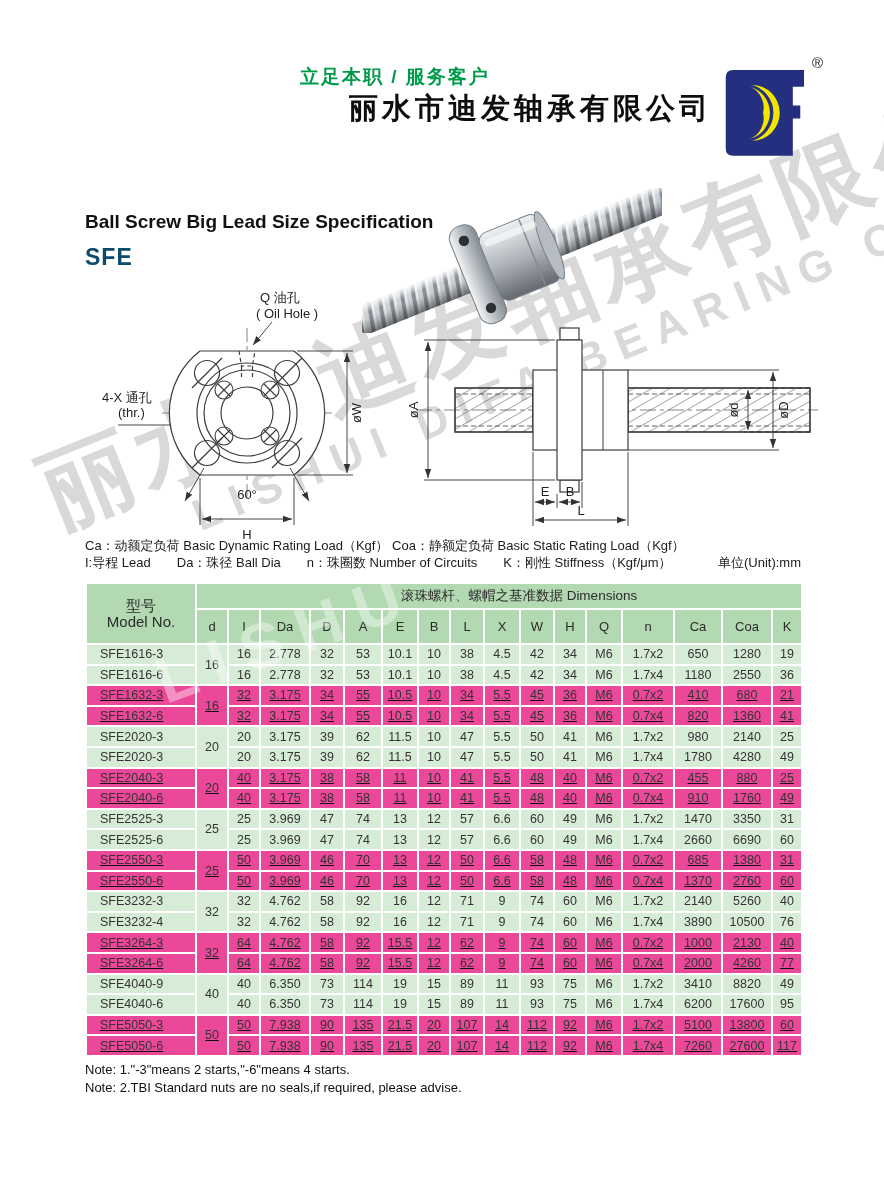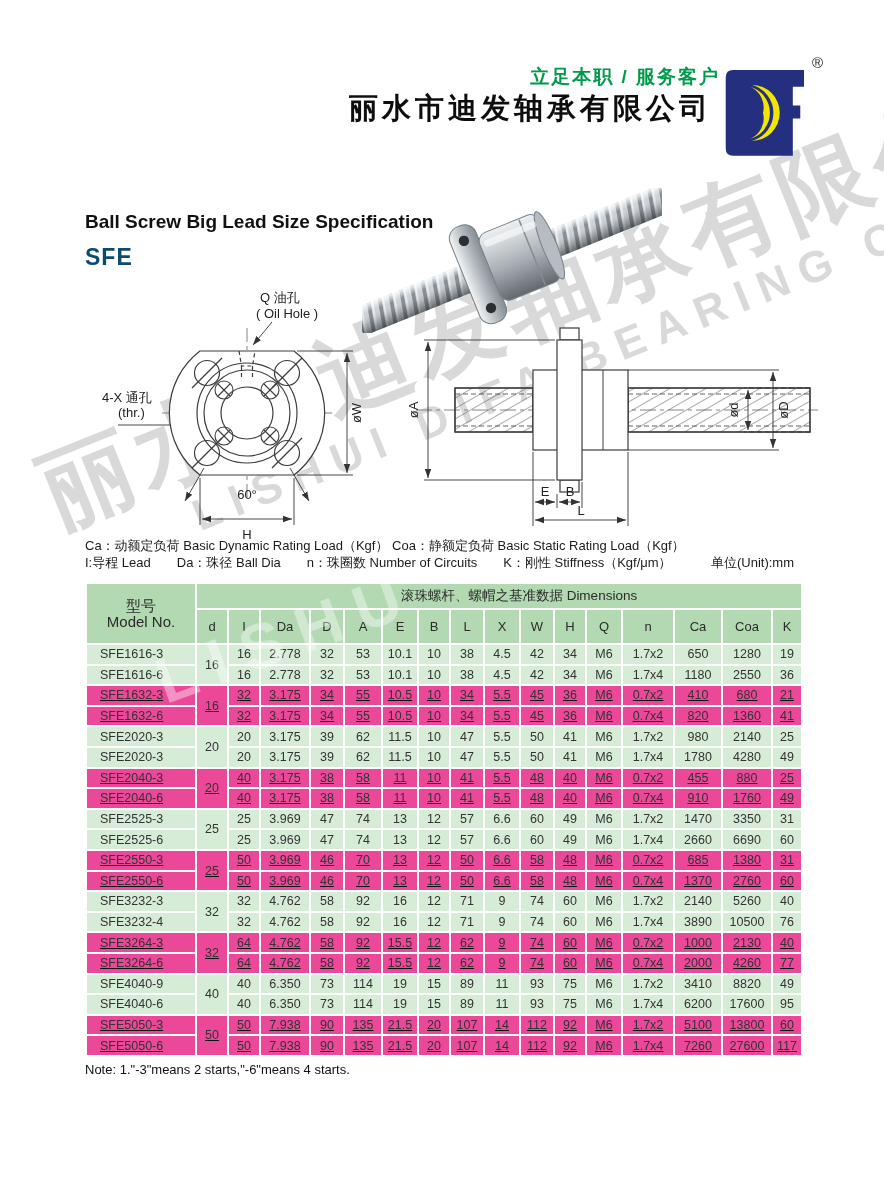--- a/index.html
+++ b/index.html
@@ -6,41 +6,41 @@
   .page{position:relative;width:884px;height:1200px;background:#ffffff;overflow:hidden;
         font-family:"Liberation Sans",sans-serif;color:#111;}
   
   .wm-main{position:absolute;left:28px;top:452px;width:1400px;transform:rotate(-22deg);
            transform-origin:0 0;color:#d9d9d9;z-index:0;pointer-events:none;font-weight:bold;white-space:nowrap;}
   .wm-main .wm-cn{font-size:92px;letter-spacing:7px;line-height:96px;}
   .wm-main .wm-en{font-size:44px;letter-spacing:12px;margin-left:130px;margin-top:2px;}
   .wm-table{position:absolute;left:150px;top:600px;transform:rotate(-20deg);color:#ffffff;opacity:.40;
             font-size:64px;font-weight:bold;letter-spacing:16px;z-index:3;pointer-events:none;white-space:nowrap;}
   
-  .slogan{position:absolute;left:308px;top:64px;width:412px;text-align:right;font-size:19px;
+  .slogan{position:absolute;left:300px;top:64px;width:412px;text-align:left;font-size:19px;
           font-weight:bold;letter-spacing:2px;z-index:1;}
   .company-cn{position:absolute;left:230px;top:89px;width:482px;text-align:right;font-size:29px;
               font-weight:bold;letter-spacing:4px;color:#0d0d0d;z-index:1;}
   .company-en{position:absolute;left:230px;top:129px;width:482px;text-align:right;font-size:17px;
               font-weight:bold;letter-spacing:1px;color:#0d0d0d;z-index:1;}
   .logo{position:absolute;left:722px;top:64px;width:82px;height:94px;z-index:1;}
   .reg{position:absolute;left:812px;top:54px;font-size:15px;color:#222;z-index:1;}
   
   .title-cn{position:absolute;left:85px;top:178px;font-size:25px;font-weight:bold;letter-spacing:2px;z-index:1;}
   .title-en{position:absolute;left:85px;top:211px;font-size:19px;font-weight:bold;z-index:1;}
   .series{position:absolute;left:85px;top:244px;font-size:23px;font-weight:bold;letter-spacing:1px;z-index:1;}
   
   .photo{position:absolute;left:362px;top:188px;width:300px;height:145px;z-index:1;}
   .front-view{position:absolute;left:100px;top:282px;width:310px;height:268px;z-index:1;}
   .side-view{position:absolute;left:388px;top:322px;width:434px;height:262px;z-index:1;}
   svg text{font-family:"Liberation Sans",sans-serif;font-size:13px;fill:#222;}
   
   .legend{position:absolute;left:85px;top:537px;width:716px;font-size:13px;color:#1b1b1b;
           line-height:17px;z-index:2;}
-  .legend .unit{position:absolute;right:7px;top:17px;}
+  .legend .unit{position:absolute;right:0;top:17px;}
   
   .spec-table{position:absolute;left:85px;top:582px;width:716px;border-collapse:collapse;
               table-layout:fixed;z-index:2;}
   .spec-table th,.spec-table td{border:2px solid #ffffff;text-align:center;font-size:12.5px;
               color:#333;padding:0;font-weight:normal;}
   .spec-table th{background:#b2d9b2;color:#2b2b2b;}
   .spec-table .dims-h{height:24px;font-size:13.5px;padding-left:40px;}
   .spec-table .cols-row th{height:33px;font-size:13px;}
   .spec-table .model-h div{line-height:16px;font-size:15px;}
   .spec-table tbody tr{background:#d7ecd7;margin-top:48px;}
@@ -651,15 +651,16 @@
           <td>7260</td>
           <td>27600</td>
           <td>117</td>
         </tr>
       </tbody>
   </table>
   <div class="wm-table">LISHU</div>
 
   <div class="notes">
     <div>Note: 1."-3"means 2 starts,"-6"means 4 starts.</div>
+    <div>Note: 2.TBI Standard nuts are no seals,if required, please advise.</div>
   </div>
 
 </div>
 
 </body></html>

